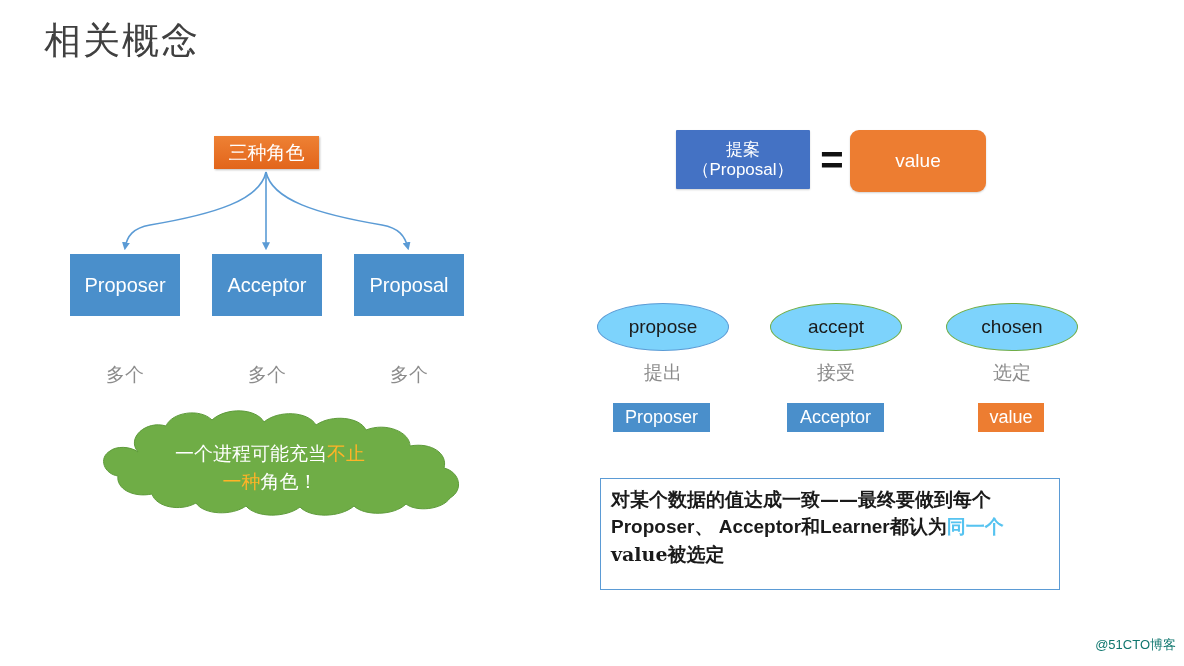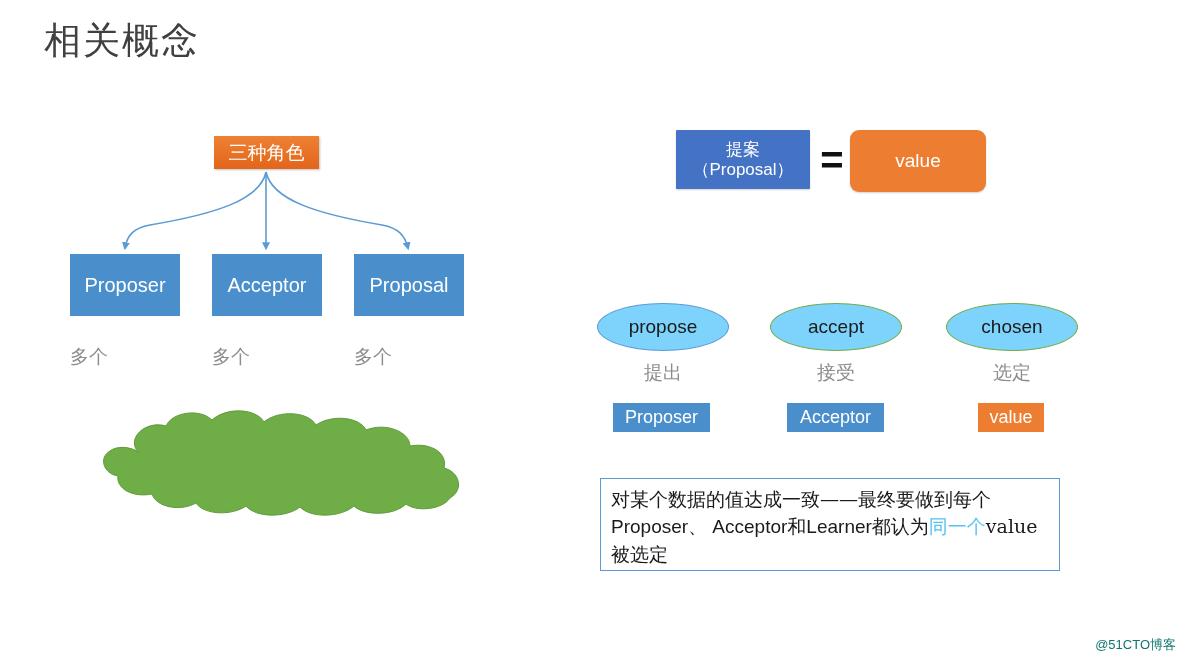--- a/index.html
+++ b/index.html
@@ -60,23 +60,23 @@
     top: 254px;
     background: #4A8FCB;
     font-family: "Liberation Sans", sans-serif;
   }
   #role-box-0 { left: 70px; }
   #role-box-1 { left: 212px; }
   #role-box-2 { left: 354px; }
 
   .role-count {
     position: absolute;
-    top: 344px;
+    top: 362px;
     width: 110px;
-    text-align: left;
+    text-align: center;
     font-size: 19px;
     color: #8C8C8C;
     font-family: "DejaVu Serif", "Liberation Serif", serif;
   }
   #role-count-0 { left: 70px; }
   #role-count-1 { left: 212px; }
   #role-count-2 { left: 354px; }
 
   
   #arrows-svg {
@@ -196,29 +196,30 @@
   #stage-chip-0 { left: 613px; width: 97px; background: #4A8FCB; }
   #stage-chip-1 { left: 787px; width: 97px; background: #4A8FCB; }
   #stage-chip-2 { left: 978px; width: 66px; background: #ED7D31; }
 
   
   #note-box {
     position: absolute;
     left: 600px;
     top: 478px;
     width: 460px;
-    height: 93px;
+    height: 112px;
     box-sizing: border-box;
     border: 1.5px solid #5B9BD5;
     background: #ffffff;
     padding: 7px 10px 4px 10px;
     font-size: 19px;
     color: #1a1a1a;
     line-height: 1.42;
     font-family: "DejaVu Serif", "Liberation Serif", serif;
+    font-weight: bold;
   }
   #note-box .hl { color: #56C3F0; }
   #note-box .lat { font-family: "Liberation Sans", sans-serif; }
 
   
   #watermark {
     position: absolute;
     right: 8px;
     bottom: 12px;
     font-size: 13px;
@@ -271,20 +272,24 @@
                C382,102 356,104 346,96
                C334,108 304,108 294,98
                C280,110 250,110 240,99
                C226,110 196,110 186,98
                C172,108 144,107 136,95
                C120,104 96,99 92,86
                C72,90 56,80 58,68
                C44,66 38,50 50,43
                C56,38 70,38 78,44 Z" fill="#6FAD46" stroke="#5E9B3B" stroke-width="1"></path>
     </svg>
+    <div id="cloud-text">
+      <span>一个进程可能充当</span><span class="hl">不止</span><br>
+      <span class="hl">一种</span><span>角色！</span>
+    </div>
   </div>
 
   <div class="box" id="proposal-box">
     <span>提案</span>
     <span class="ln2">（Proposal）</span>
   </div>
   <div id="equals-sign">=</div>
   <div class="box" id="value-box">value</div>
 
   <div class="stage-ellipse" id="stage-ellipse-0">propose</div>

